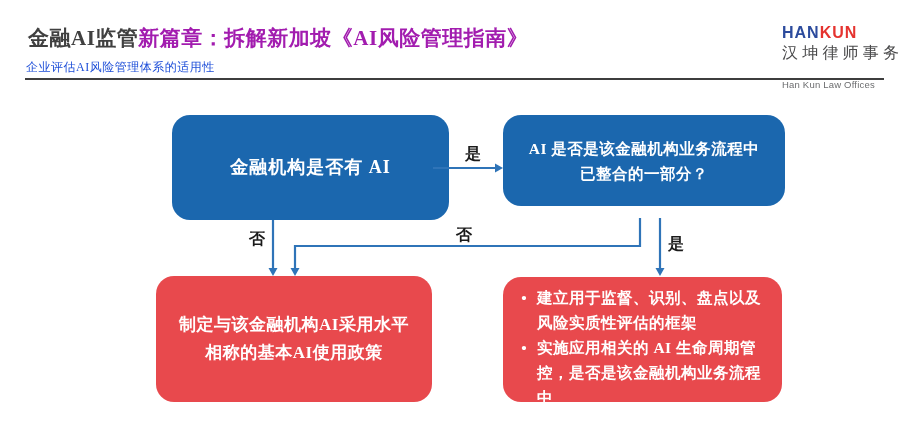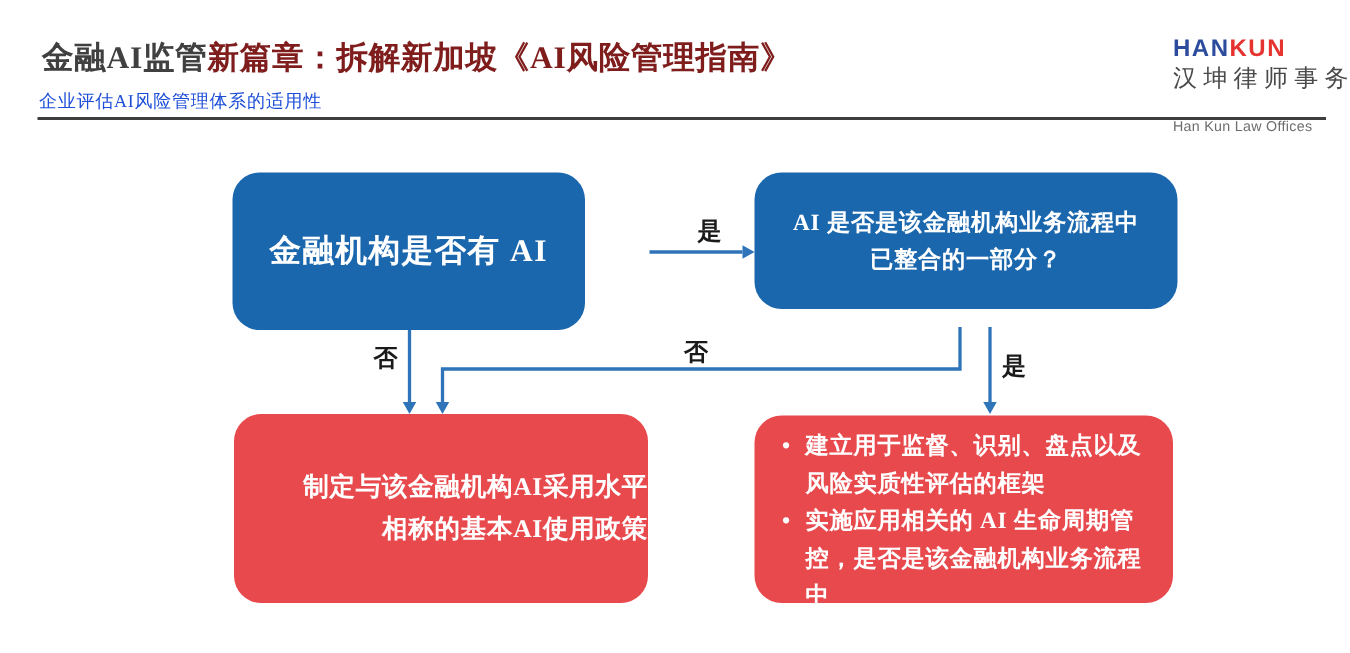--- a/index.html
+++ b/index.html
@@ -3,39 +3,39 @@
 <meta charset="utf-8">
 <style>
   * { margin:0; padding:0; box-sizing:border-box; }
   html,body { width:900px; height:435px; }
   body { font-family:"Liberation Serif","DejaVu Serif",serif; background:#ffffff; overflow:hidden; }
   .page { position:relative; width:900px; height:435px; background:#ffffff; }
 
   
   .title { position:absolute; left:28px; top:24px; font-size:21px; font-weight:bold; letter-spacing:0.5px; white-space:nowrap; }
   .t-red  { color:#404040; }
-  .t-blue { color:#7f1d1d;margin-top:24px; }
+  .t-blue { color:#a21caf;margin-top:24px; }
   .subtitle { position:absolute; left:26px; top:59px; font-size:12px; font-weight:normal; color:#1d4ed8; letter-spacing:0.5px; }
   .rule { position:absolute; left:25px; top:78px; width:859px; height:2px; background:#3e3e3e; }
 
   .logo { position:absolute; left:782px; top:25px; width:100px; font-family:"Liberation Sans","DejaVu Sans",sans-serif; line-height:1; }
   .logo-main { font-size:16px; font-weight:bold; letter-spacing:1px; white-space:nowrap; }
   .l-han { color:#2c4b9d; }
   .l-kun { color:#e5332f; }
   .logo-cn { margin-top:4px; font-size:16px; color:#4a4a4b; letter-spacing:4.2px; white-space:nowrap; }
   .logo-en { margin-top:19px; font-size:9.5px; color:#6c6d6f; letter-spacing:0.2px; white-space:nowrap; }
 
   
   .fc-box { position:absolute; border-radius:18px; color:#ffffff; font-weight:bold; display:flex; flex-direction:column; align-items:center; justify-content:center; text-align:center; z-index:1; }
   .fc-blue { background:#1b67ae; }
   .fc-red  { background:#e8494d; }
 
-  .box-q1 { left:155px; top:115px; width:235px; height:105px; font-size:21px; line-height:27px; letter-spacing:1px; }
+  .box-q1 { left:172px; top:115px; width:277px; height:105px; font-size:18px; line-height:27px; letter-spacing:1px; }
   .box-q2 { left:503px; top:115px; width:282px; height:91px; font-size:15.5px; line-height:25px; letter-spacing:0.5px; }
-  .box-no { left:156px; top:276px; width:276px; height:126px; font-size:17px; line-height:28px; letter-spacing:0.5px;align-items:flex-end; }
+  .box-no { left:156px; top:276px; width:276px; height:126px; font-size:17px; line-height:28px; letter-spacing:0.5px; }
   .box-yes{ left:503px; top:277px; width:279px; height:125px; font-size:15.5px; line-height:25px; align-items:stretch; justify-content:flex-start; text-align:left; padding:8px 10px 0 8px; }
 
   .bullet-list { list-style:none; }
   .bullet-item { display:flex; }
   .bullet-dot { width:26px; text-align:center; flex:0 0 26px; }
   .bullet-text { flex:1; letter-spacing:0.5px; }
 
   
   .arrows { position:absolute; left:0; top:0; width:900px; height:435px; z-index:5; pointer-events:none; }
   .edge-label { position:absolute; z-index:6; font-size:16px; font-weight:bold; color:#1a1a1a; transform:translate(-50%,0); }

